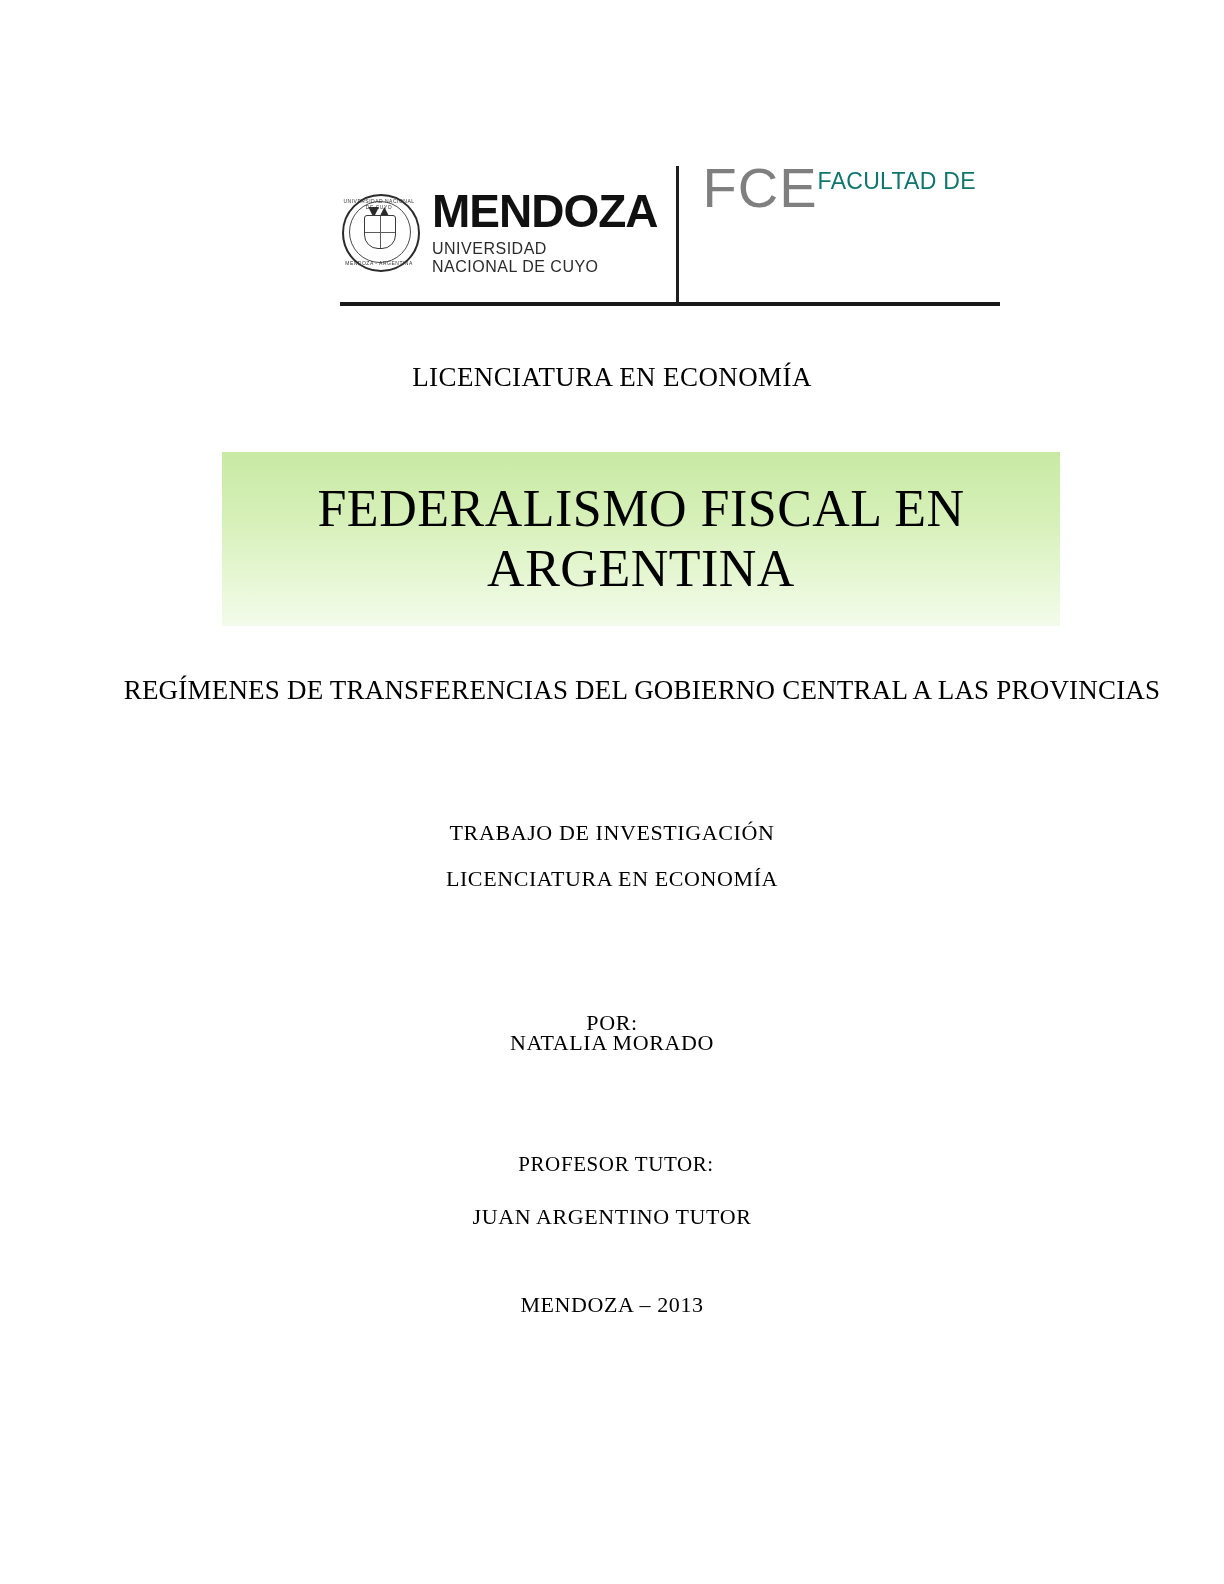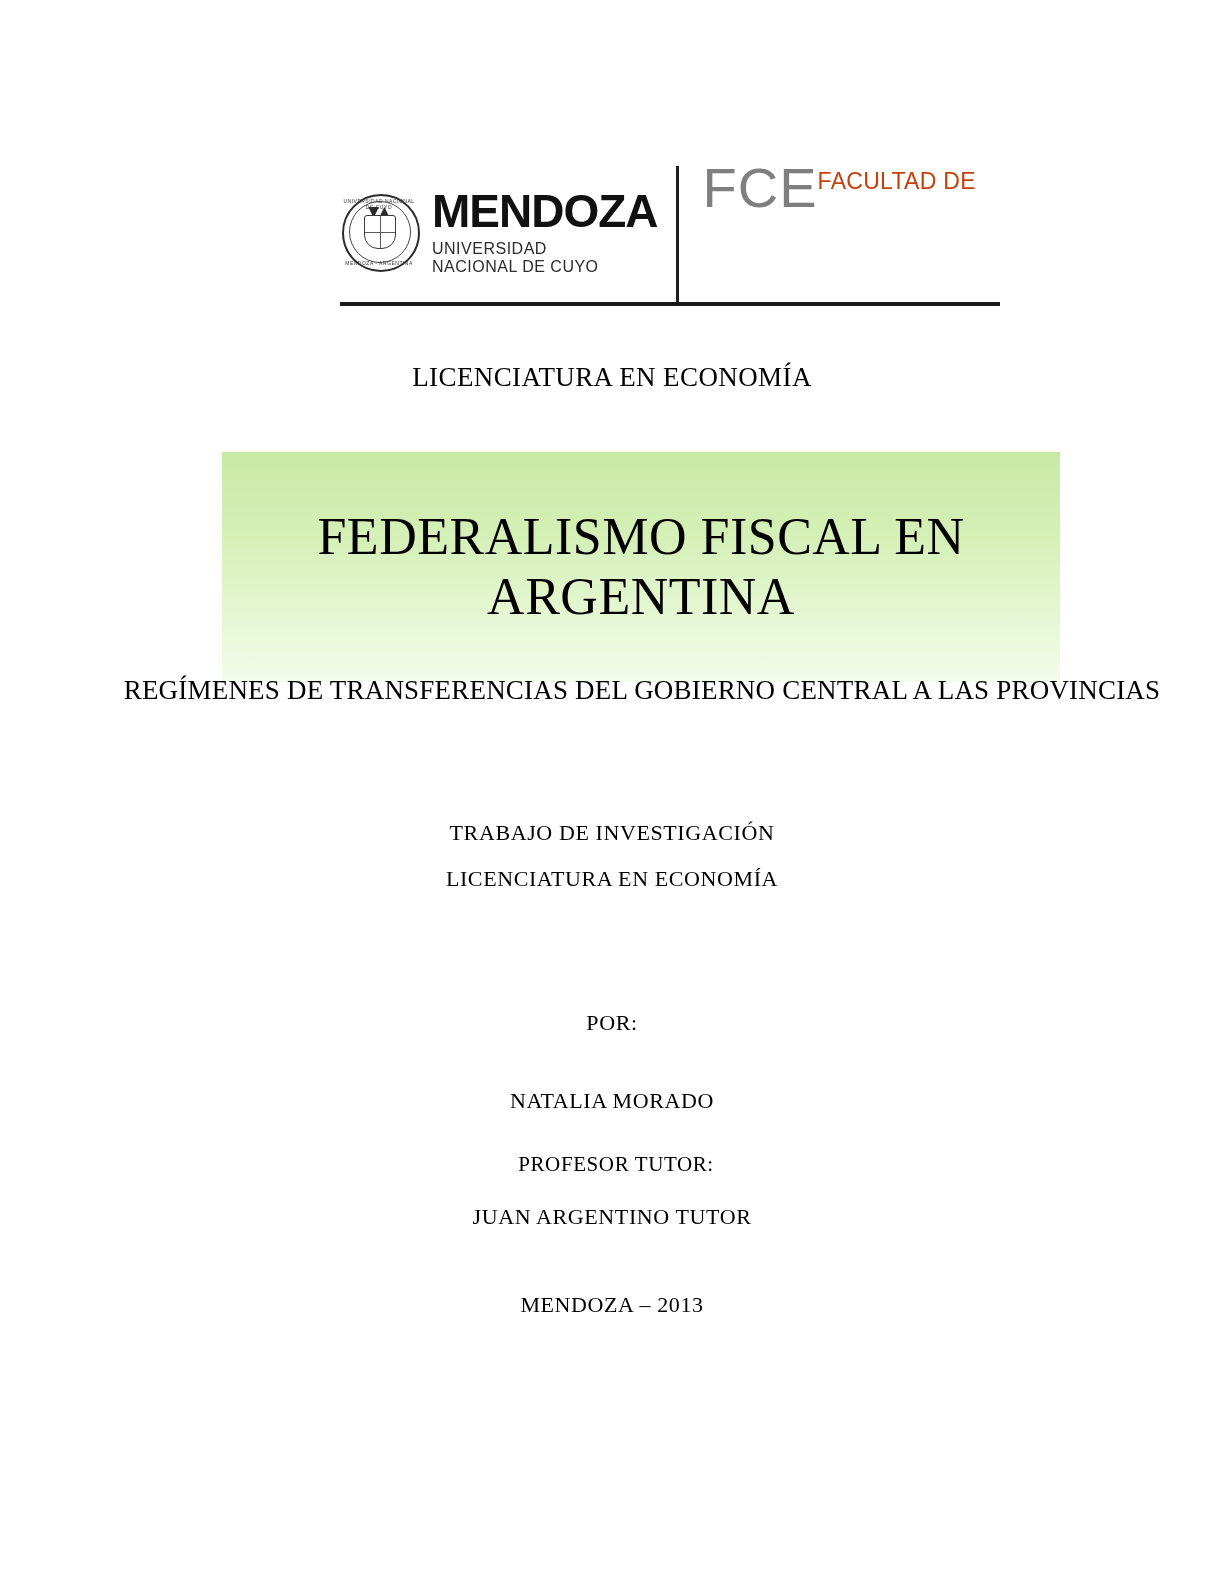--- a/index.html
+++ b/index.html
@@ -145,42 +145,42 @@
   .fce-main {
     font-family: "Liberation Sans", sans-serif;
     font-size: 56px;
     color: #7f7f7f;
     line-height: 0.92;
     letter-spacing: 1px;
   }
   .fce-sub {
     font-family: "Liberation Sans", sans-serif;
     font-size: 23px;
-    color: #c2410c;
+    color: #0f766e;
     line-height: 1.15;
     margin-top: 6px;
     letter-spacing: 0.3px;
   }
 
   
   .degree-line {
     position: absolute;
     left: 0; right: 0;
     top: 362px;
     text-align: center;
     font-size: 27px;
     letter-spacing: 0.4px;
   }
 
   .title-band {
     position: absolute;
     left: 222px;
     top: 452px;
     width: 838px;
-    height: 230px;
+    height: 174px;
     background: linear-gradient(to bottom, #c8eaa4 0%, #d6f0b8 38%, #e9f8d9 78%, #f3fbea 100%);
     display: flex;
     align-items: center;
     justify-content: center;
   }
   .title-text {
     text-align: center;
     font-size: 52px;
     line-height: 1.16;
     letter-spacing: 0.5px;
@@ -221,21 +221,21 @@
     position: absolute;
     left: 0; right: 0;
     top: 1010px;
     text-align: center;
     font-size: 22px;
     letter-spacing: 0.6px;
   }
   .by-name {
     position: absolute;
     left: 0; right: 0;
-    top: 1088px;
+    top: 1030px;
     text-align: center;
     font-size: 22px;
     letter-spacing: 0.6px;
   }
   .tutor-label {
     position: absolute;
     left: 0; right: 0;
     top: 1152px;
     text-align: center;
     font-size: 21px;

